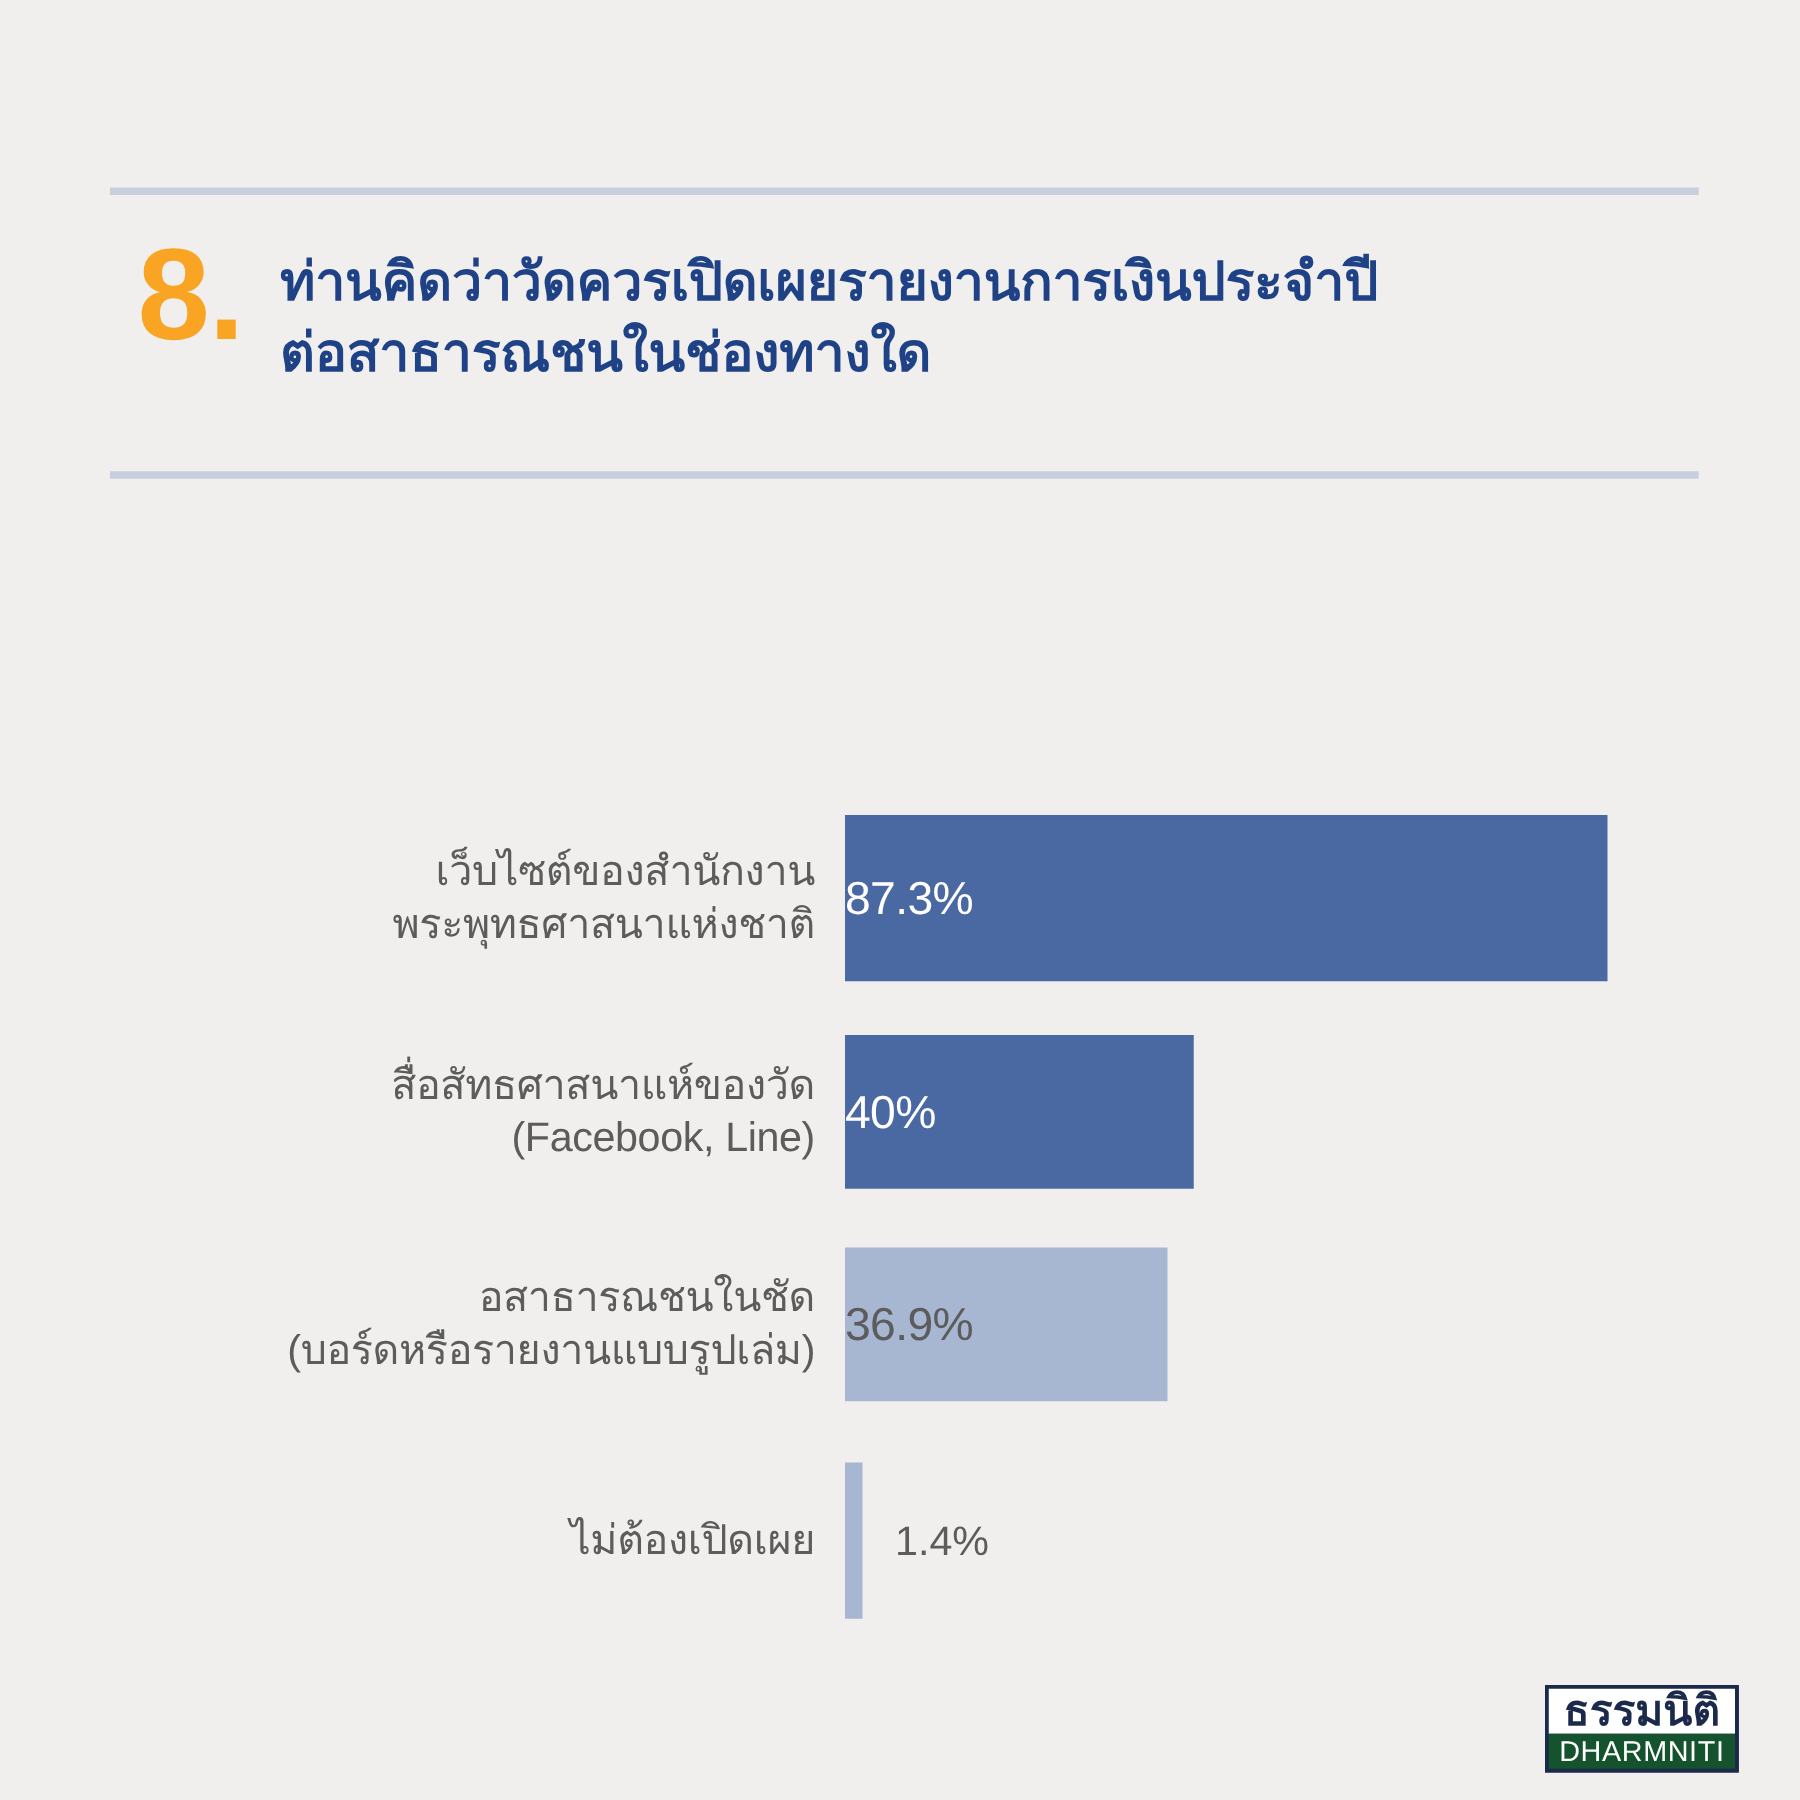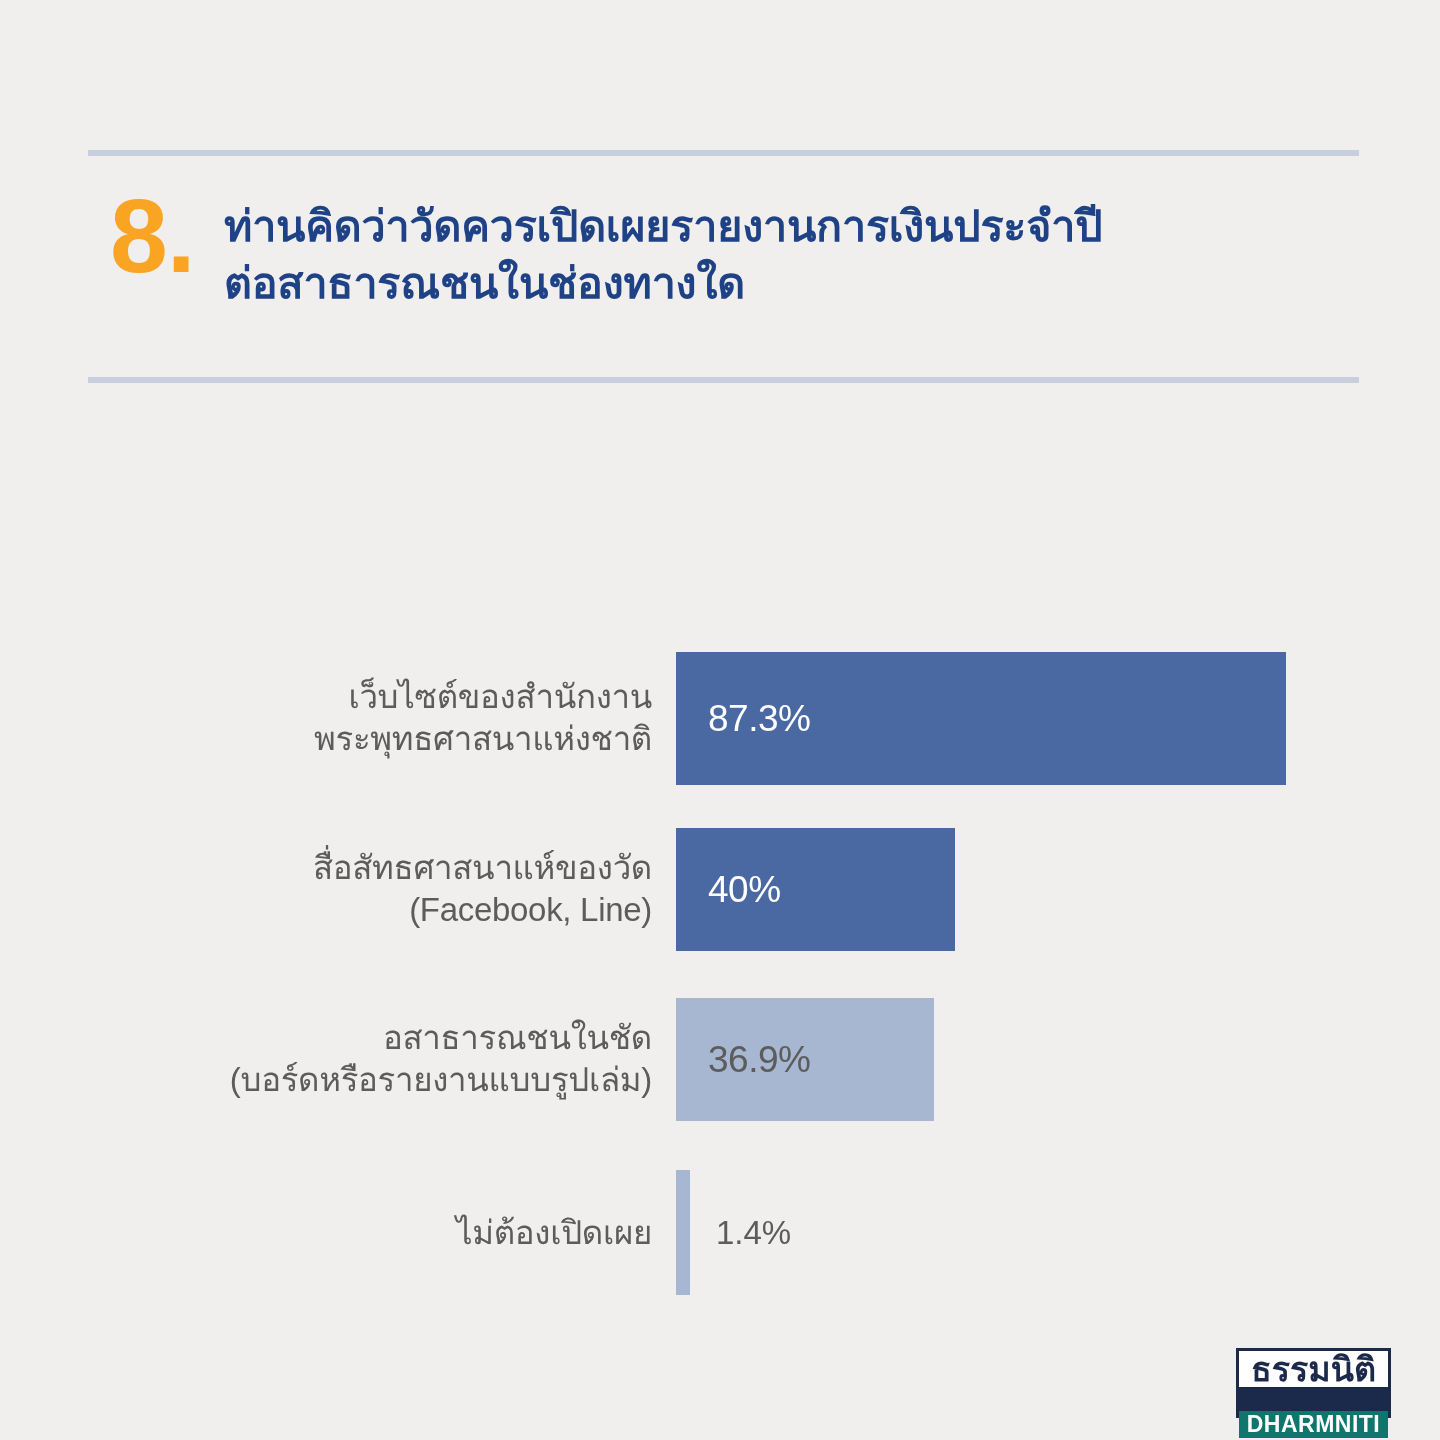--- a/index.html
+++ b/index.html
@@ -101,21 +101,20 @@
   }
 
   .bar {
     height: 100%;
     display: flex;
     align-items: center;
   }
   .bar .bar-value {
     font-size: 37px;
     letter-spacing: -0.5px;
-    padding-left: 32px;
     white-space: nowrap;
   }
   .bar-value.outside {
     padding-left: 26px;
     font-size: 33px;
   }
 
   
   #logo {
     position: absolute;
@@ -135,29 +134,28 @@
     font-size: 34px;
     font-weight: 700;
     display: flex;
     align-items: center;
     justify-content: center;
     letter-spacing: 0px;
     line-height: 1;
   }
   #logo .logo-en {
     flex: 1 1 auto;
-    background: #0f766e;
+    background: #14532d;
     color: #ffffff;
     font-size: 23px;
-    font-weight: 700;
+    font-weight: 400;
     display: flex;
     align-items: center;
     justify-content: center;
     letter-spacing: 0.5px;
-    margin-top: 24px;
   }
 </style>
 </head>
 <body>
 
 <div id="page">
 
   <div class="rule rule-top"></div>
   <div class="rule rule-bottom"></div>
 

